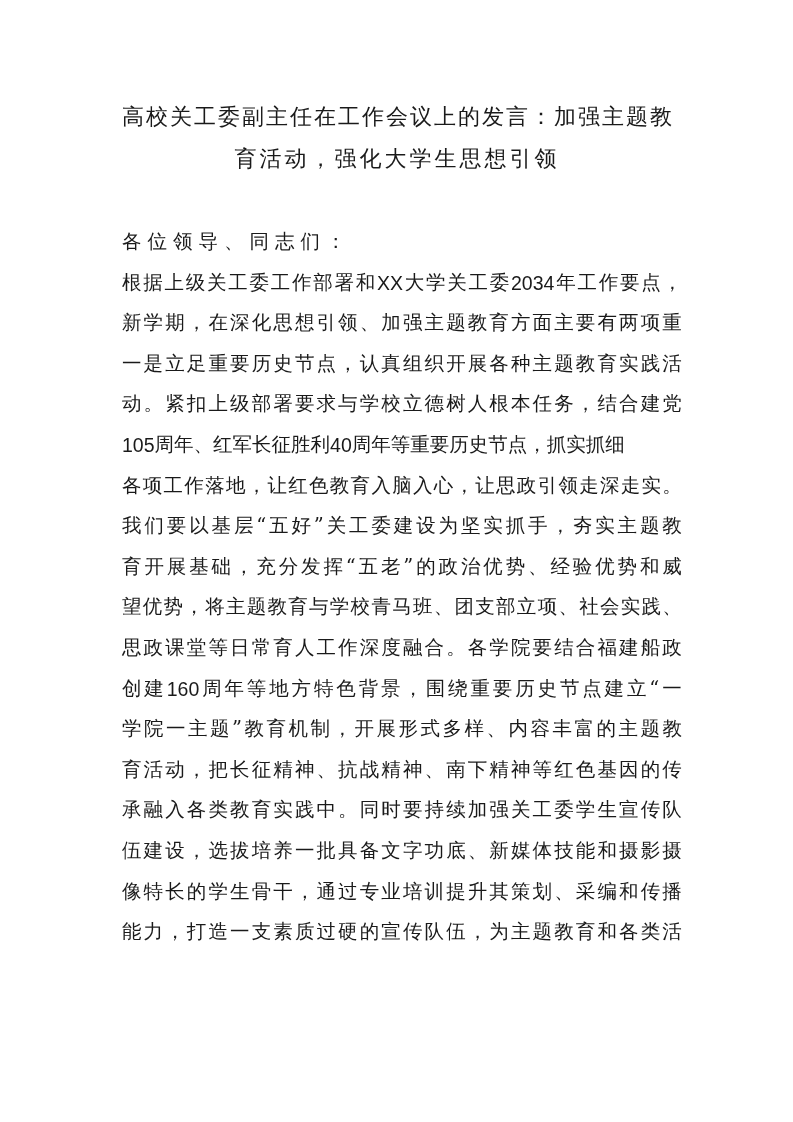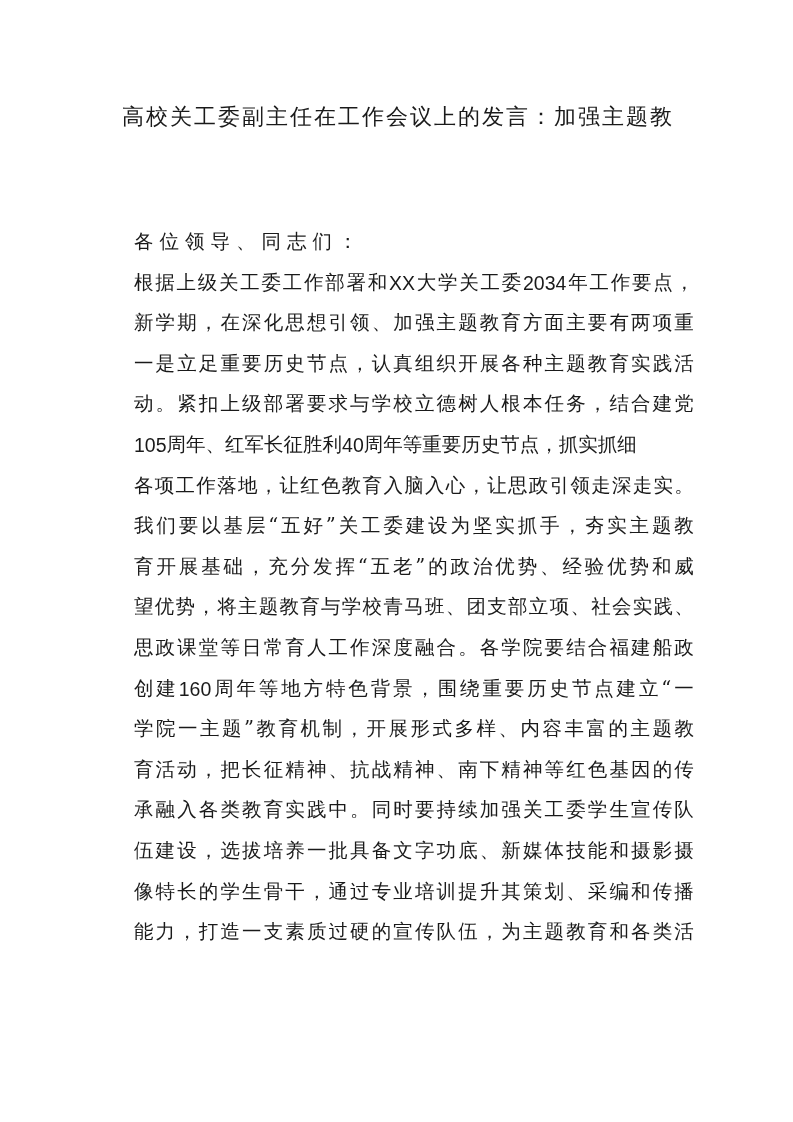--- a/index.html
+++ b/index.html
@@ -38,21 +38,21 @@
     text-align-last: justify;
     height: 42px;
   }
   .title-line.center {
     text-align: center;
     text-align-last: center;
     letter-spacing: 3px;
   }
   .body {
     position: absolute;
-    left: 134px;
+    left: 122px;
     top: 222px;
     width: 560px;
     font-size: 19.5px;
   }
   .line {
     display: block;
     height: 40.6px;
     line-height: 40.6px;
     white-space: nowrap;
     text-align: justify;
@@ -95,20 +95,21 @@
         <span>的</span>
         <span>发</span>
         <span>言</span>
         <span>：</span>
         <span>加</span>
         <span>强</span>
         <span>主</span>
         <span>题</span>
         <span>教</span>
       </span>
+    <span class="title-line center" style="width:550px;">育活动，强化大学生思想引领</span>
   </h1>
 
   <div class="body">
     <span class="greeting">各位领导、同志们：</span>
 
     <div>
       <span class="line" style="display: flex; justify-content: space-between;">
           <span>根</span>
           <span>据</span>
           <span>上</span>

